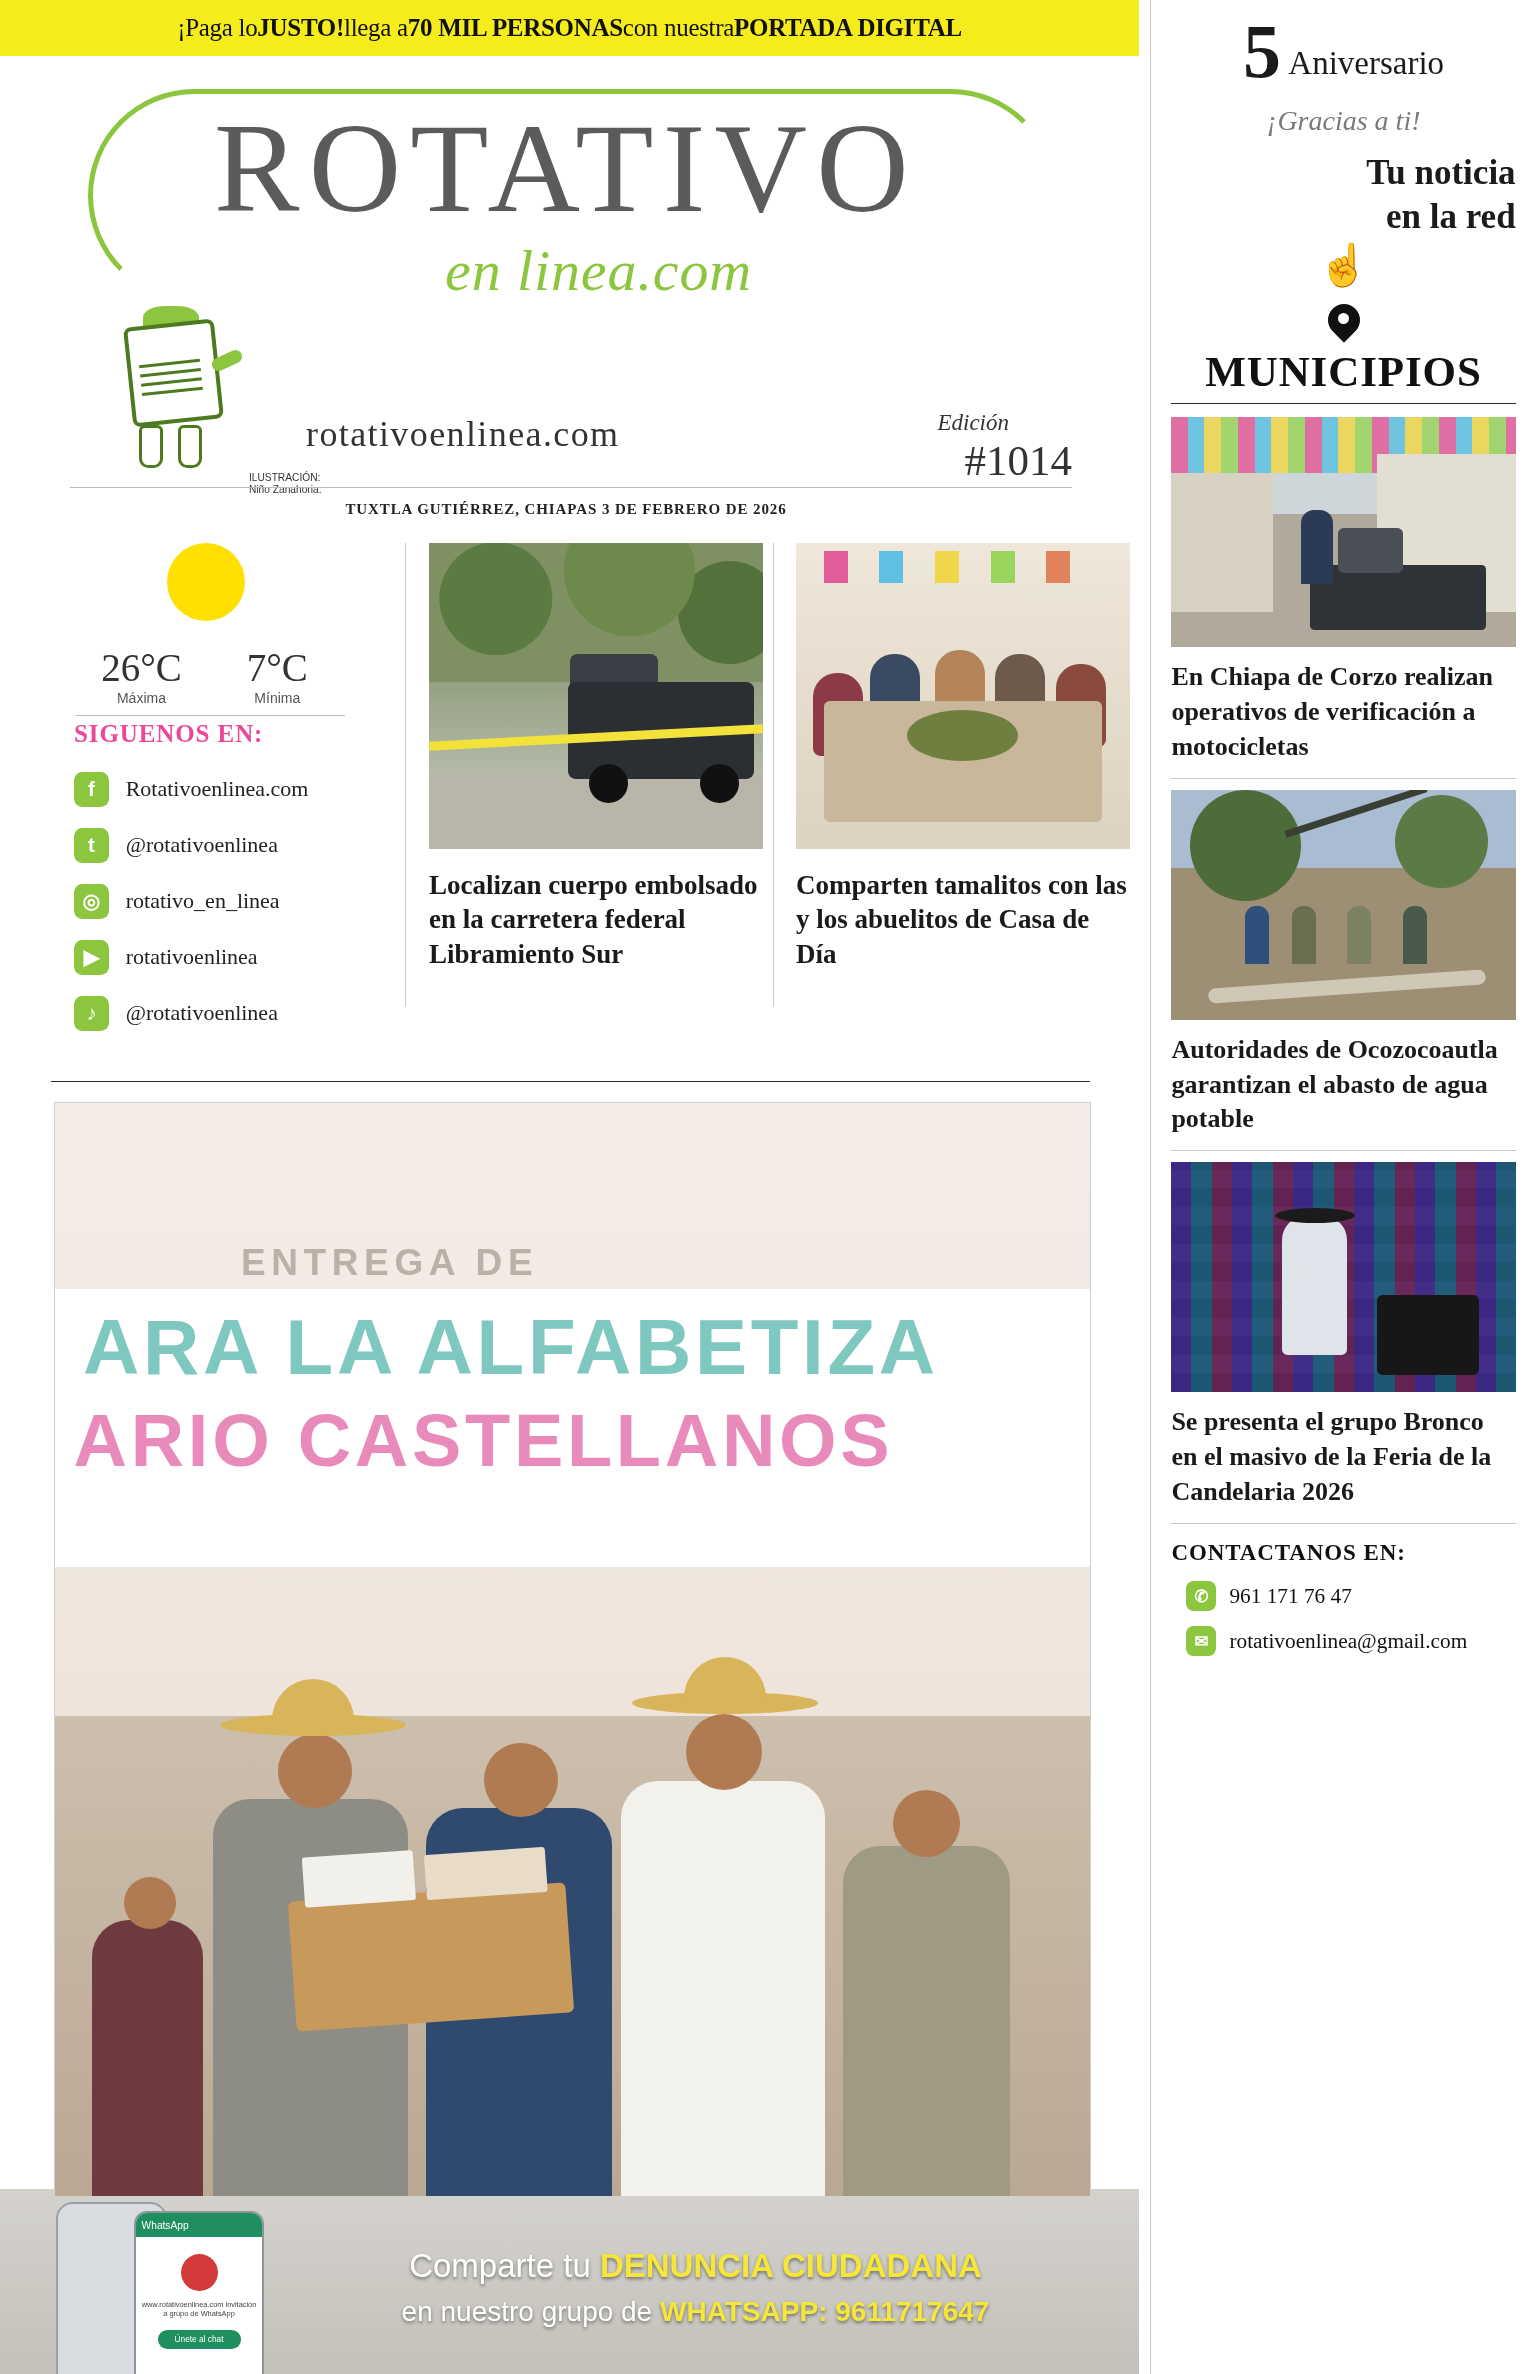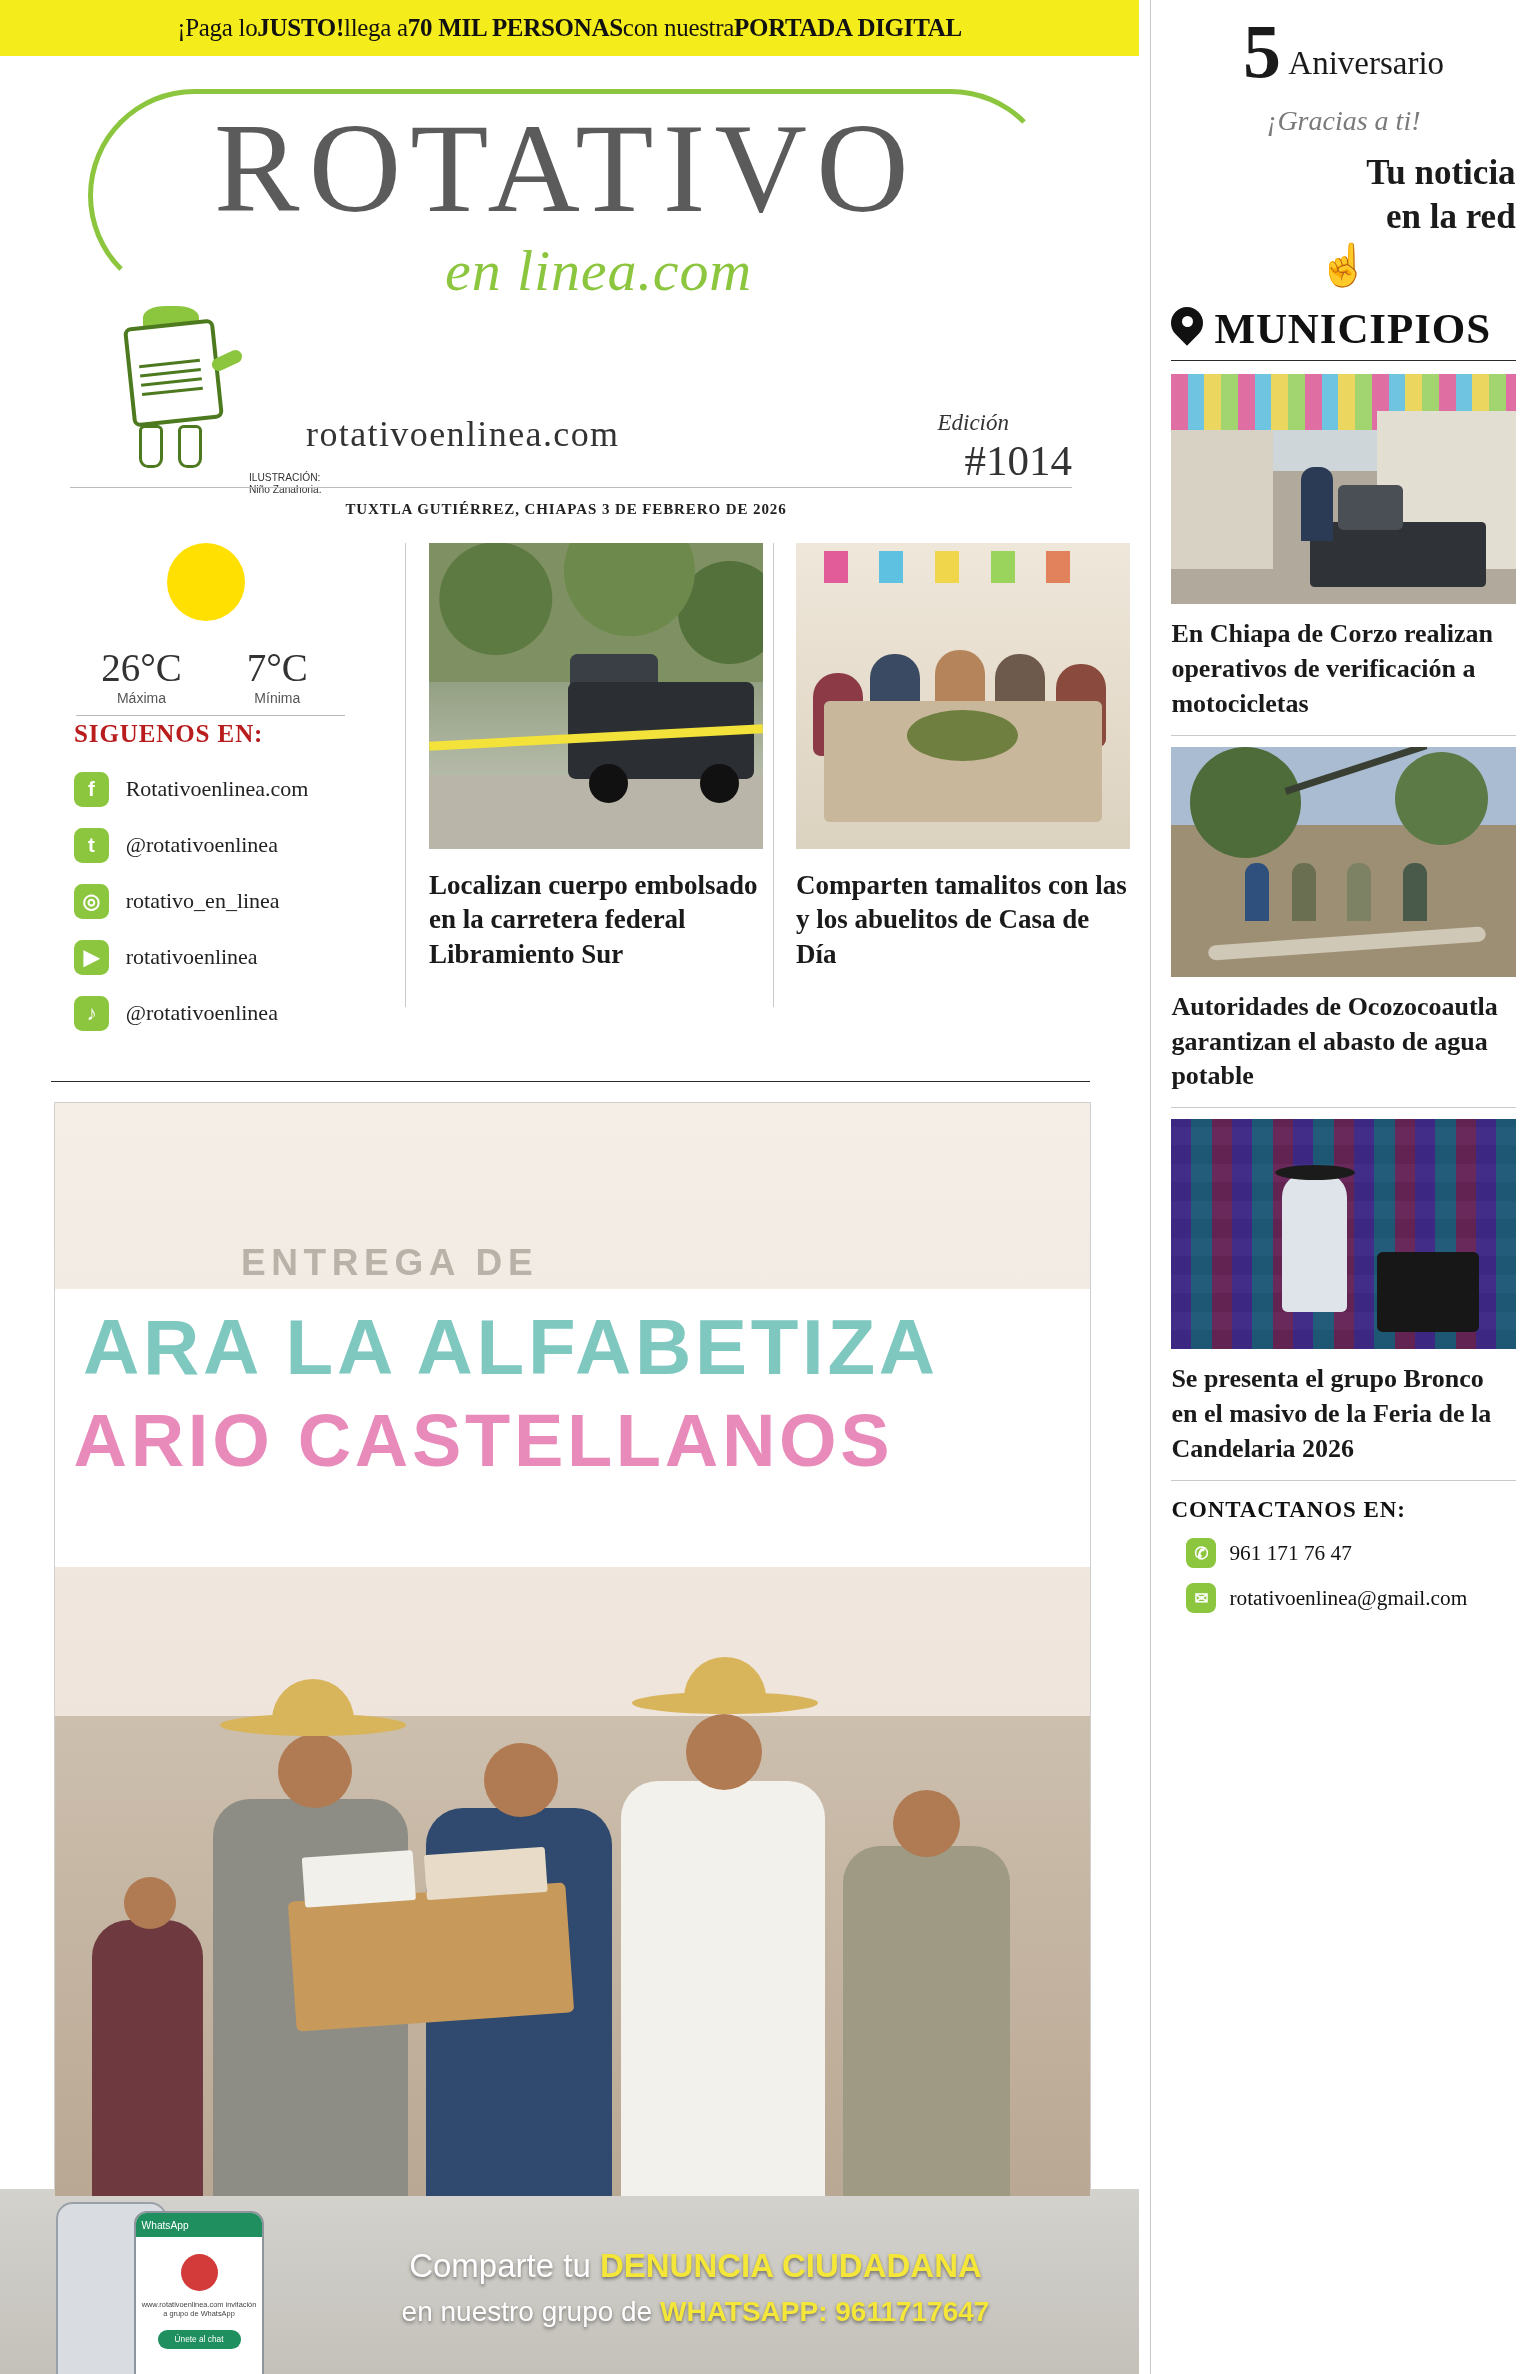--- a/index.html
+++ b/index.html
@@ -216,21 +216,21 @@
     left: 20.4px; top: 172px;
     width: 269px;
     border-top: 0.9px solid #bbb;
   }
   .follow-title {
     position: absolute;
     left: 74px; top: 186px;
     font-family: "Liberation Serif", serif;
     font-size: 25px;
     font-weight: 700;
-    color: #b91c1c;
+    color: #ec4899;
     letter-spacing: 0.9px;
   }
   .social-list {
     position: absolute;
     left: 74px; top: 227px;
     width: 334px;
   }
   .social-row {
     display: flex;
     align-items: center;
@@ -601,23 +601,23 @@
   }
   .hand {
     text-align: center;
     font-size: 41px;
     color: #333;
     margin-top: 1.9px;
   }
   .muni-head {
     display: flex;
     align-items: center;
-    gap: 11px;
     margin-top: 15px;
     padding-bottom: 7.4px;
+    flex-direction: column;
   }
   .pin {
     width: 32px; height: 43px;
     position: relative;
     flex: none;
   }
   .pin:before {
     content: "";
     position: absolute; left: 0; top: 0;
     width: 32px; height: 32px;

